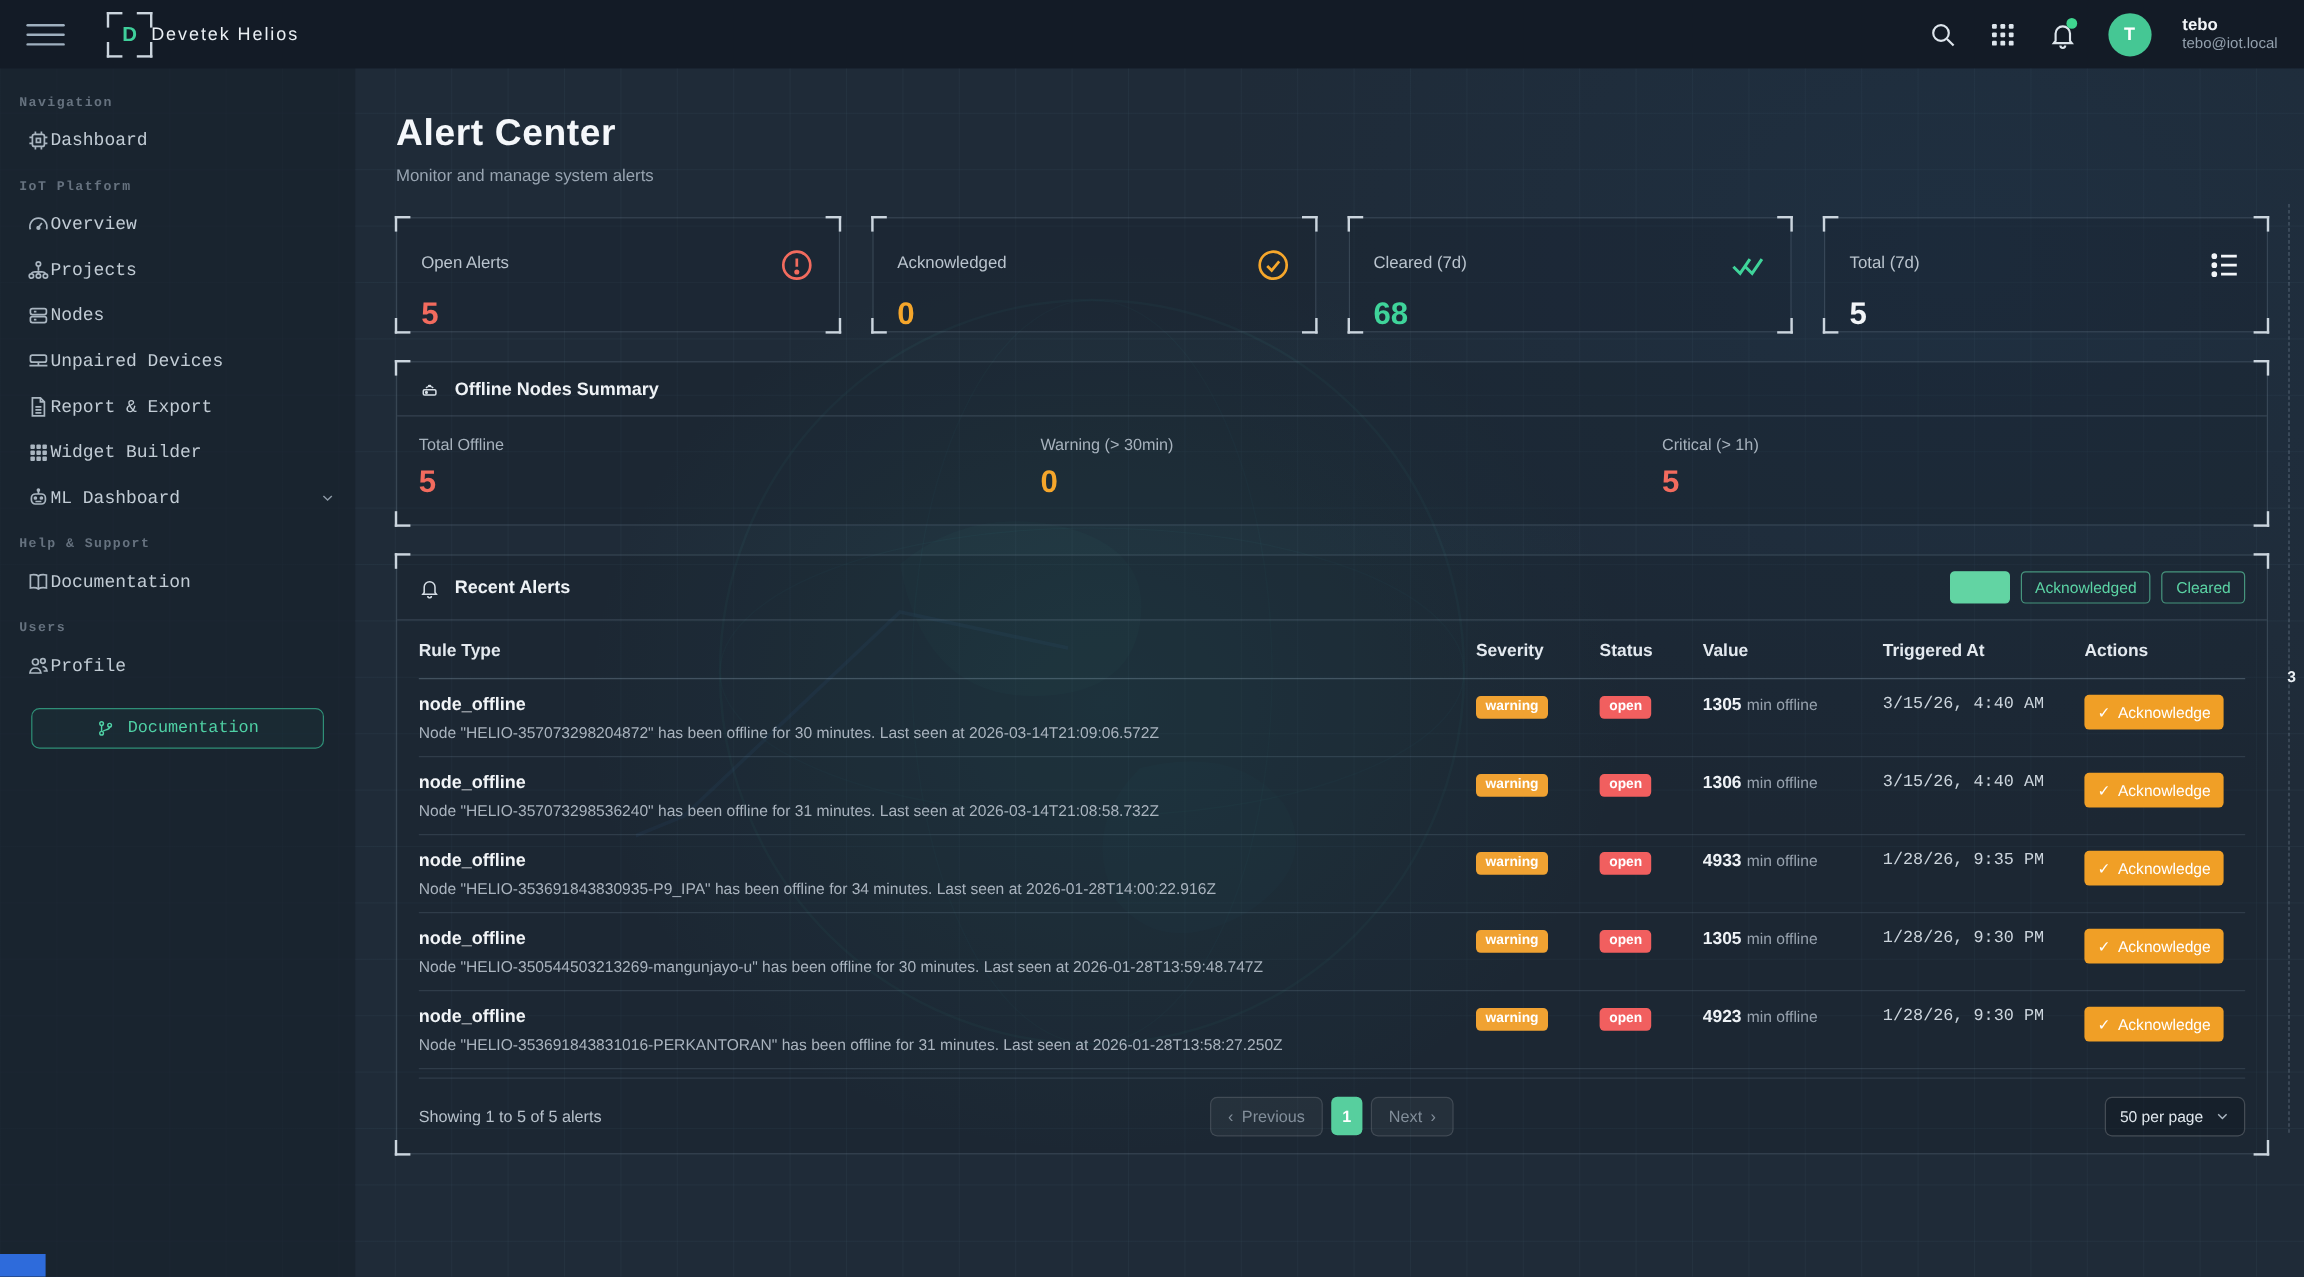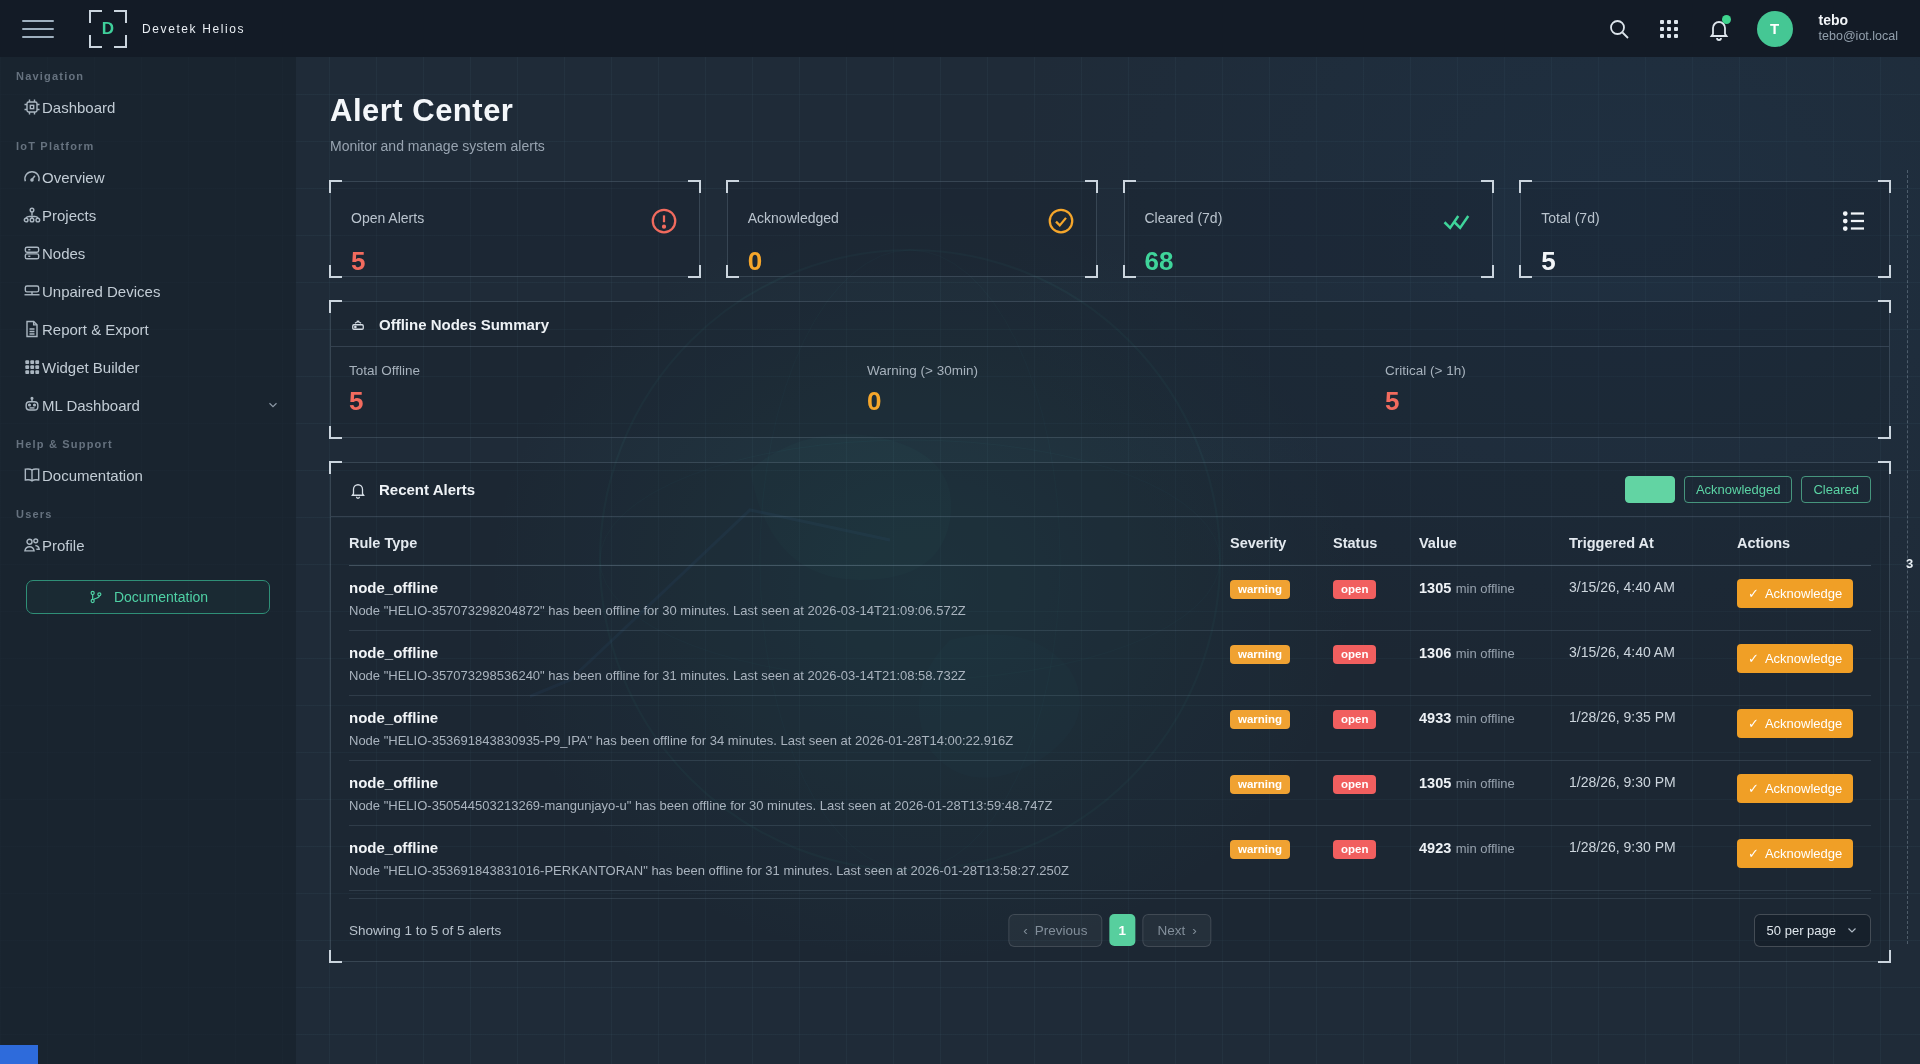--- a/index.html
+++ b/index.html
@@ -24,35 +24,35 @@
   }
   .bg-globe { position:absolute; z-index:0; left:530px; top:210px; pointer-events:none; opacity:.55; }
   
   .topbar { position:relative; z-index:5; height:57px; background:#131b26;
     display:flex; align-items:center; padding:0 22px; }
   .hamburger { width:32px; display:flex; flex-direction:column; gap:6px; cursor:pointer; }
   .hamburger i { display:block; height:2px; background:#9fb0bf; border-radius:1px; }
   .logo-box { position:relative; width:36px; height:36px; margin-left:36px;
     display:flex; align-items:center; justify-content:center; }
   .logo-letter { color:#3fcf9b; font-weight:bold; font-size:17px; }
-  .app-title { margin-left:16px; color:#e9eef3; font-size:12px; letter-spacing:1.6px; }
+  .app-title { color:#e9eef3; font-size:15px; letter-spacing:1.6px; }
   .topbar-right { margin-left:auto; display:flex; align-items:center; gap:26px; }
   .tb-icon { width:24px; height:24px; color:#dde5ec; position:relative; cursor:pointer; }
   .tb-icon svg { width:100%; height:100%; }
   .bell-dot { position:absolute; top:-2px; right:0px; width:9px; height:9px;
     border-radius:50%; background:#3fd68f; }
   .avatar { width:36px; height:36px; border-radius:50%; background:#45c794;
     color:#fff; font-weight:bold; font-size:15px; display:flex; align-items:center;
     justify-content:center; }
   .user-meta { line-height:1.25; }
   .user-name { color:#f2f5f8; font-weight:bold; font-size:14px; }
   .user-email { color:#93a0ad; font-size:12.5px; }
   
-  .sidebar { position:absolute; z-index:4; top:44px; left:0; bottom:0; width:296px;
-    background:rgba(24,33,44,0.72); padding-top:12px; }
+  .sidebar { position:absolute; z-index:4; top:54px; left:0; bottom:0; width:296px;
+    background:rgba(24,33,44,0.72); padding-top:12px;font-family:Liberation Mono, monospace; }
   .sb-section { padding:14px 16px 6px; color:#66727f; font-size:11px; font-weight:bold;
     letter-spacing:1.2px; text-transform:none; }
   .sb-item { display:flex; align-items:center; padding:9px 16px 9px 22px;
     color:#c2ccd5; font-size:15px; cursor:pointer; }
   .sb-item .sb-ic { width:20px; height:20px; color:#aab6c1; flex:0 0 auto; }
   .sb-item .sb-ic svg { width:100%; height:100%; }
   .sb-item.active { color:#ffffff; font-weight:bold; background:rgba(255,255,255,0.03); }
   .sb-item.active .sb-ic { color:#3fcf9b; }
   .sb-chev { margin-left:auto; width:14px; height:14px; color:#8d99a6; }
   .sb-doc-btn { margin:16px 26px 0; height:34px; border:1px solid #2f8f77; border-radius:7px;
@@ -104,21 +104,21 @@
   .tbl-head span { color:#e3e9ef; font-weight:bold; font-size:14.5px; }
   .data-row { padding:13px 0 12px; border-bottom:1px solid rgba(165,190,210,0.14); min-height:62px; }
   .rt-title { color:#f1f4f7; font-weight:bold; font-size:15px; }
   .rt-desc { margin-top:7px; color:#a9b3be; font-size:13px; }
   .badge { display:inline-block; padding:3px 8px 4px; border-radius:4px; font-size:11.5px;
     font-weight:bold; color:#fff; }
   .badge.warn { background:#f0a232; }
   .badge.open { background:#f15f5f; }
   .val-num { color:#eef2f6; font-weight:bold; font-size:14.5px; }
   .val-unit { color:#97a2ae; font-size:13px; }
-  .trig { color:#ccd5dd; font-size:14px; }
+  .trig { color:#ccd5dd; font-size:14px;font-family:Liberation Mono, monospace; }
   .ack-btn { display:inline-flex; align-items:center; gap:6px; background:#f09f26;
     border:none; border-radius:4px; color:#fff; font-size:13px; font-family:inherit;
     padding:7px 11px; cursor:pointer; white-space:nowrap; }
   .spacer-row { height:8px; border-bottom:1px solid rgba(165,190,210,0.14); }
   
   .tbl-footer { position:relative; height:62px; display:flex; align-items:center;
     padding:0 18px; }
   .showing { color:#b7c1cb; font-size:13.5px; }
   .pager { position:absolute; left:50%; transform:translateX(-50%); display:flex;
     align-items:center; gap:7px; }

